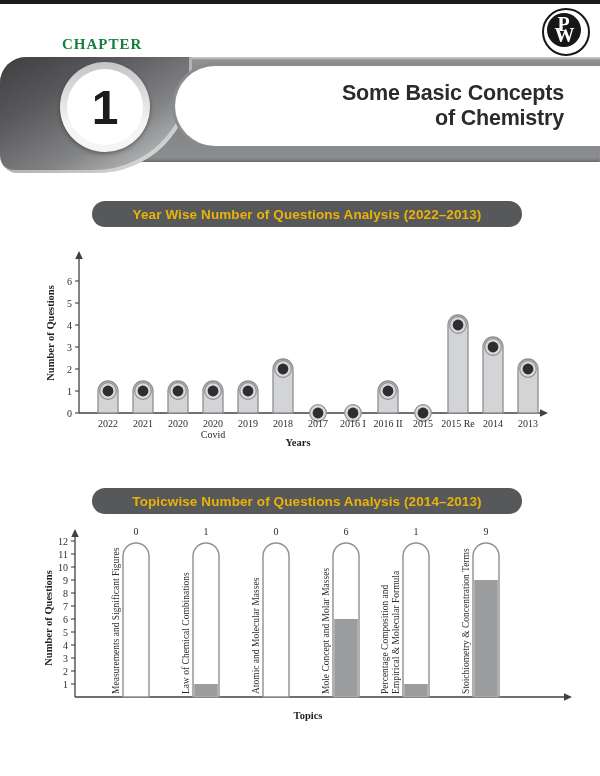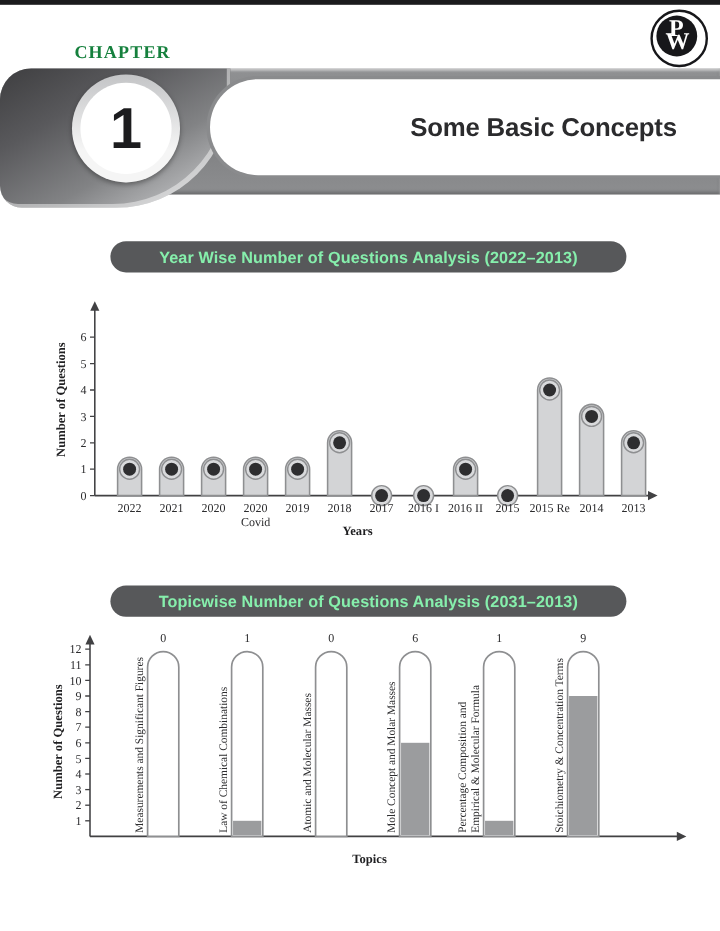--- a/index.html
+++ b/index.html
@@ -76,21 +76,21 @@
   .banner {
     position:absolute; left:92px; width:430px; height:26px;
     background:#57585a; border-radius:14px;
     display:flex; align-items:center; justify-content:center;
   }
   .banner::after {
     content:""; position:absolute; left:10px; top:3px; right:-5px; bottom:-5px;
     border:1.5px solid #a8a9ab; border-radius:15px; z-index:-1;
   }
   .banner span {
-    color:#86efac; font-weight:bold; font-size:13.5px; letter-spacing:0.1px;
+    color:#eab308; font-weight:bold; font-size:13.5px; letter-spacing:0.1px;
   }
   .banner1 { top:201px; }
   .banner2 { top:488px; }
 
   .chart { position:absolute; }
   .chart1 { left:40px; top:243px; width:515px; height:215px; }
   .chart2 { left:40px; top:523px; width:540px; height:207px; }
 </style>
 </head>
 <body>
@@ -104,20 +104,21 @@
       <span class="logo-w">W</span>
     </div>
   </div>
 
   <div class="chapter-label">CHAPTER</div>
 
   <div class="band">
     <div class="swoosh"></div>
     <div class="title-pill">
       <div class="title-line">Some Basic Concepts</div>
+      <div class="title-line">of Chemistry</div>
     </div>
     <div class="num-ring">
       <div class="num-circle">
         <span>1</span>
       </div>
     </div>
   </div>
 
   <div class="banner banner1">
     <span>Year Wise Number of Questions Analysis (2022–2013)</span>
@@ -216,21 +217,21 @@
       <text x="453" y="184" text-anchor="middle" font-family="&quot;Liberation Serif&quot;, serif" font-size="10" fill="#2c2c2e">2014</text>
       <g>
         <path d="M478,170 L478,126 A10,10 0 0 1 498,126 L498,170 Z" fill="#d3d4d6" stroke="#8e8f91" stroke-width="1.3"></path>
         <circle cx="488" cy="126" r="8.3" fill="#d9dadc" stroke="#8e8f91" stroke-width="1.2"></circle>
         <circle cx="488" cy="126" r="5.4" fill="#2e2e30"></circle>
       </g>
       <text x="488" y="184" text-anchor="middle" font-family="&quot;Liberation Serif&quot;, serif" font-size="10" fill="#2c2c2e">2013</text>
     </svg>
 
   <div class="banner banner2">
-    <span>Topicwise Number of Questions Analysis (2031–2013)</span>
+    <span>Topicwise Number of Questions Analysis (2014–2013)</span>
   </div>
 
   <svg class="chart chart2" viewBox="0 0 540 207">
       <line x1="35" y1="174" x2="35" y2="12" stroke="#414143" stroke-width="1.3"></line>
       <polygon points="31.2,14 38.8,14 35,6" fill="#414143"></polygon>
       <line x1="35" y1="174" x2="526" y2="174" stroke="#414143" stroke-width="1.3"></line>
       <polygon points="524,170.2 524,177.8 532,174" fill="#414143"></polygon>
       <line x1="31" y1="161" x2="35" y2="161" stroke="#414143" stroke-width="1.1"></line>
       <text x="28" y="164.5" text-anchor="end" font-family="&quot;Liberation Serif&quot;, serif" font-size="10" fill="#2c2c2e">1</text>
       <line x1="31" y1="148" x2="35" y2="148" stroke="#414143" stroke-width="1.1"></line>

